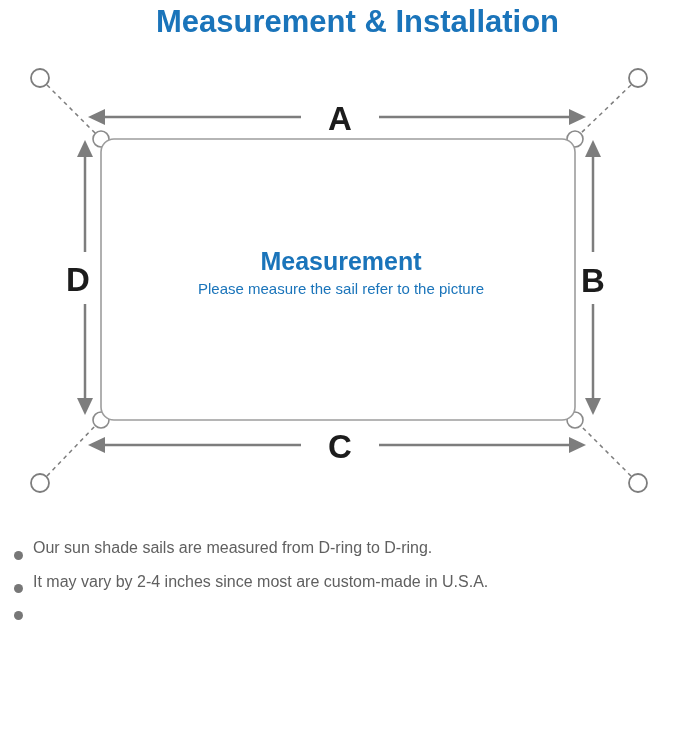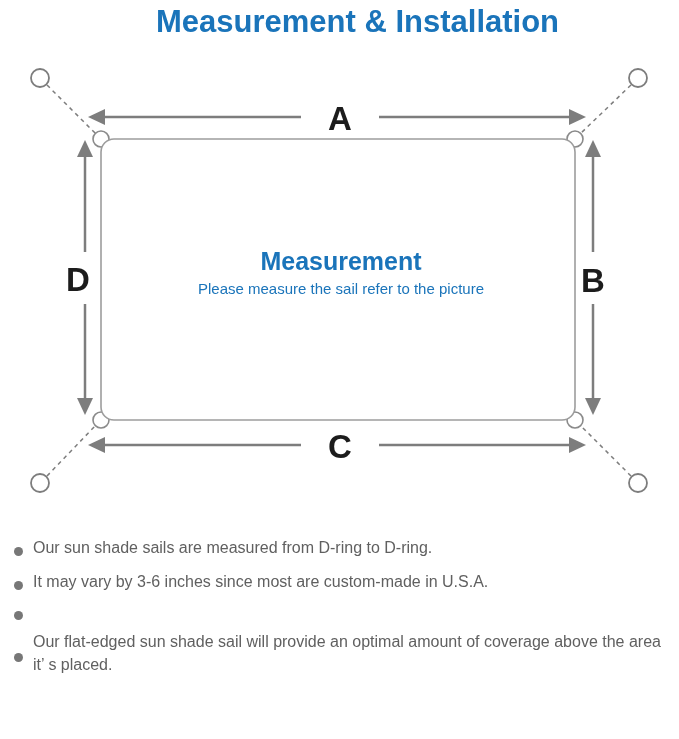--- a/index.html
+++ b/index.html
@@ -36,21 +36,21 @@
   }
   .center-subtitle {
     font-size: 15px;
     fill: #1a74ba;
   }
   .notes {
     padding: 22px 18px 0 14px;
   }
   .note-item {
     display: flex;
-    align-items: center;
+    align-items: flex-end;
     margin-bottom: 11px;
   }
   .bullet {
     flex: 0 0 auto;
     width: 9px;
     height: 9px;
     border-radius: 50%;
     background: #777777;
     margin-top: 7px;
     margin-right: 10px;
@@ -139,24 +139,20 @@
     <text x="341" y="288" text-anchor="middle" dominant-baseline="central" class="center-subtitle">Please measure the sail refer to the picture</text>
   </svg>
 
   <div class="notes">
     <div class="note-item">
       <span class="bullet"></span>
       <span class="note-text">Our sun shade sails are measured from D-ring to D-ring.</span>
     </div>
     <div class="note-item">
       <span class="bullet"></span>
-      <span class="note-text">It may vary by 3-6 inches since most are custom-made in U.S.A.</span>
+      <span class="note-text">It may vary by 2-4 inches since most are custom-made in U.S.A.</span>
     </div>
     <div class="note-item">
       <span class="bullet"></span>
-    </div>
-    <div class="note-item">
-      <span class="bullet"></span>
-      <span class="note-text">Our flat-edged sun shade sail will provide an optimal amount of coverage above the area it’ s placed.</span>
     </div>
   </div>
 
 </div>
 
 </body></html>

